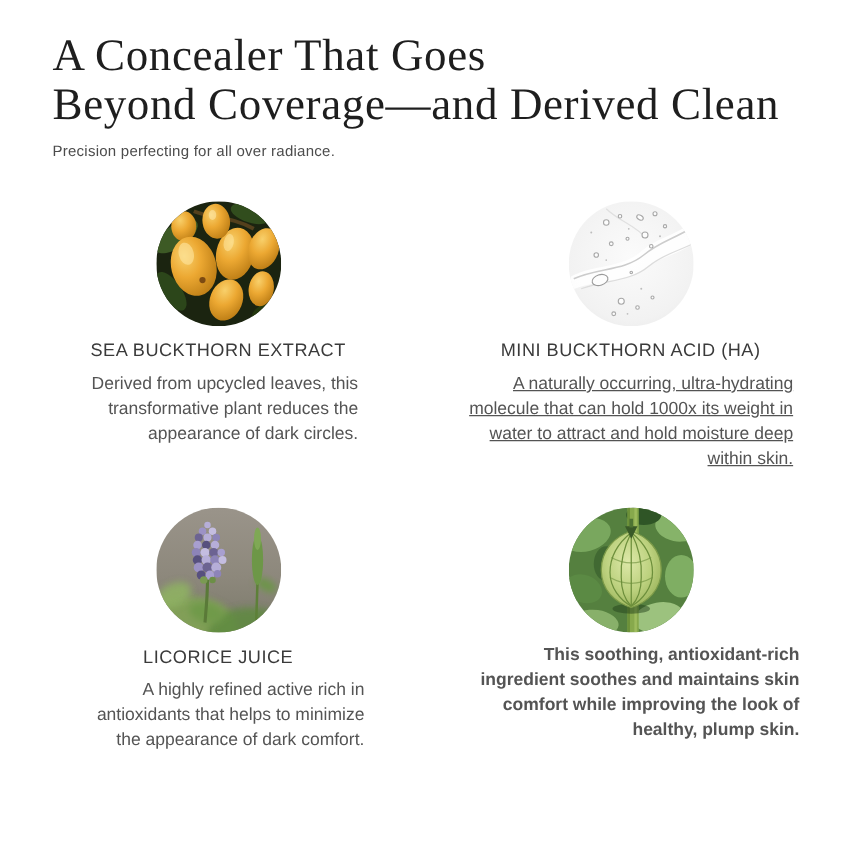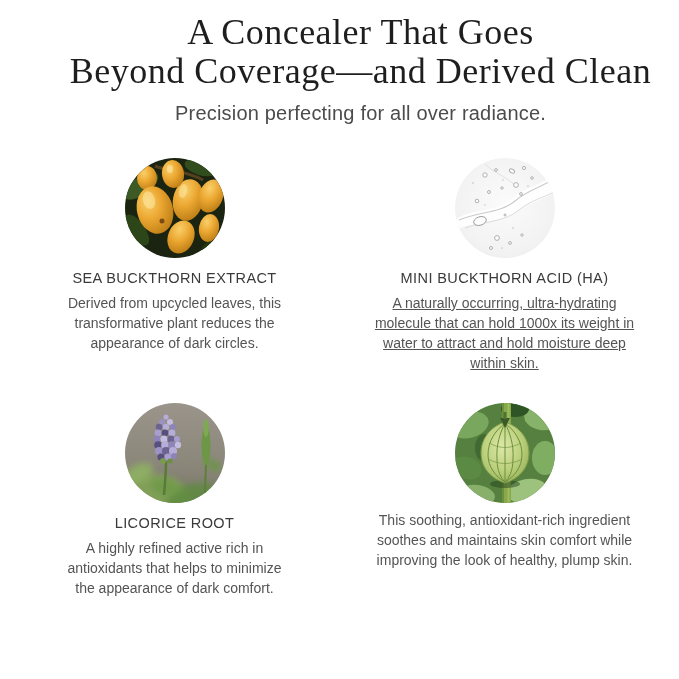--- a/index.html
+++ b/index.html
@@ -5,34 +5,34 @@
   html, body { margin: 0; padding: 0; background: #ffffff; }
   .page {
     position: relative;
     width: 679px;
     height: 679px;
     background: #ffffff;
     overflow: hidden;
     font-family: "Liberation Sans", sans-serif;
     -webkit-font-smoothing: antialiased;
   }
-  .header { text-align: center; padding-top: 13px; margin-left: 42px; }
+  .header { padding-top: 25px; margin-left: 42px; }
   .title {
     margin: 0;
     font-family: "Liberation Serif", serif;
     font-weight: 400;
     font-size: 36px;
     line-height: 39px;
     letter-spacing: 0.5px;
     color: #1e1e1e;
   }
   .title .title-line { display: block; }
   .subtitle {
     margin: 11px 0 0 0;
-    font-size: 20px;
+    font-size: 12px;
     font-weight: 400;
     letter-spacing: 0.2px;
     color: #4c4c4c;
   }
   .grid {
     margin-top: 33px;
     display: grid;
     grid-template-columns: 300px 300px;
     column-gap: 10px;
     row-gap: 24px;
@@ -58,25 +58,26 @@
     font-size: 14.5px;
     font-weight: 400;
     letter-spacing: 0.4px;
     color: #3a3a3a;
   }
   .ing-desc {
     margin: 7px 0 0 0;
     font-size: 14px;
     line-height: 20px;
     color: #545454;
+    text-align: right;
   }
   .cell-0 .ing-desc { max-width: 224px; }
   .cell-1 .ing-desc { max-width: 260px; text-decoration: underline; }
   .cell-2 .ing-desc { max-width: 234px; }
-  .cell-3 .ing-desc { max-width: 270px; }
+  .cell-3 .ing-desc { max-width: 270px; font-weight: bold; }
 </style>
 </head>
 <body>
 
 <div class="page">
 
   <header class="header">
     <h1 class="title">
       <span class="title-line">A Concealer That Goes</span>
       <span class="title-line">Beyond Coverage—and Derived Clean</span>
@@ -211,21 +212,21 @@
               <circle cx="41" cy="48" r="4" fill="#6c6392"></circle>
               <circle cx="48" cy="48" r="4" fill="#b6aed8"></circle>
             <circle cx="36" cy="54" r="3.6" fill="#57507e"></circle>
               <circle cx="43" cy="54" r="3.6" fill="#a89fd0"></circle>
               <circle cx="49" cy="53" r="3" fill="#8d84b8"></circle>
             <circle cx="38" cy="58" r="3" fill="#7a9a52"></circle>
               <circle cx="45" cy="58" r="2.6" fill="#6c8f46"></circle>
           </g>
         </svg>
       </div>
-      <h2 class="ing-name">LICORICE ROOT</h2>
+      <h2 class="ing-name">LICORICE JUICE</h2>
       <p class="ing-desc">A highly refined active rich in antioxidants that helps to minimize the appearance of dark comfort.</p>
     </section>
 
     <section class="cell cell-3">
       <div class="photo">
         <svg viewBox="0 0 100 100" xmlns="http://www.w3.org/2000/svg" aria-hidden="true">
           <defs>
             <radialGradient id="gbH" cx="45%" cy="40%" r="70%">
               <stop offset="0%" stop-color="#dde8a8"></stop>
               <stop offset="55%" stop-color="#bcd17e"></stop>

